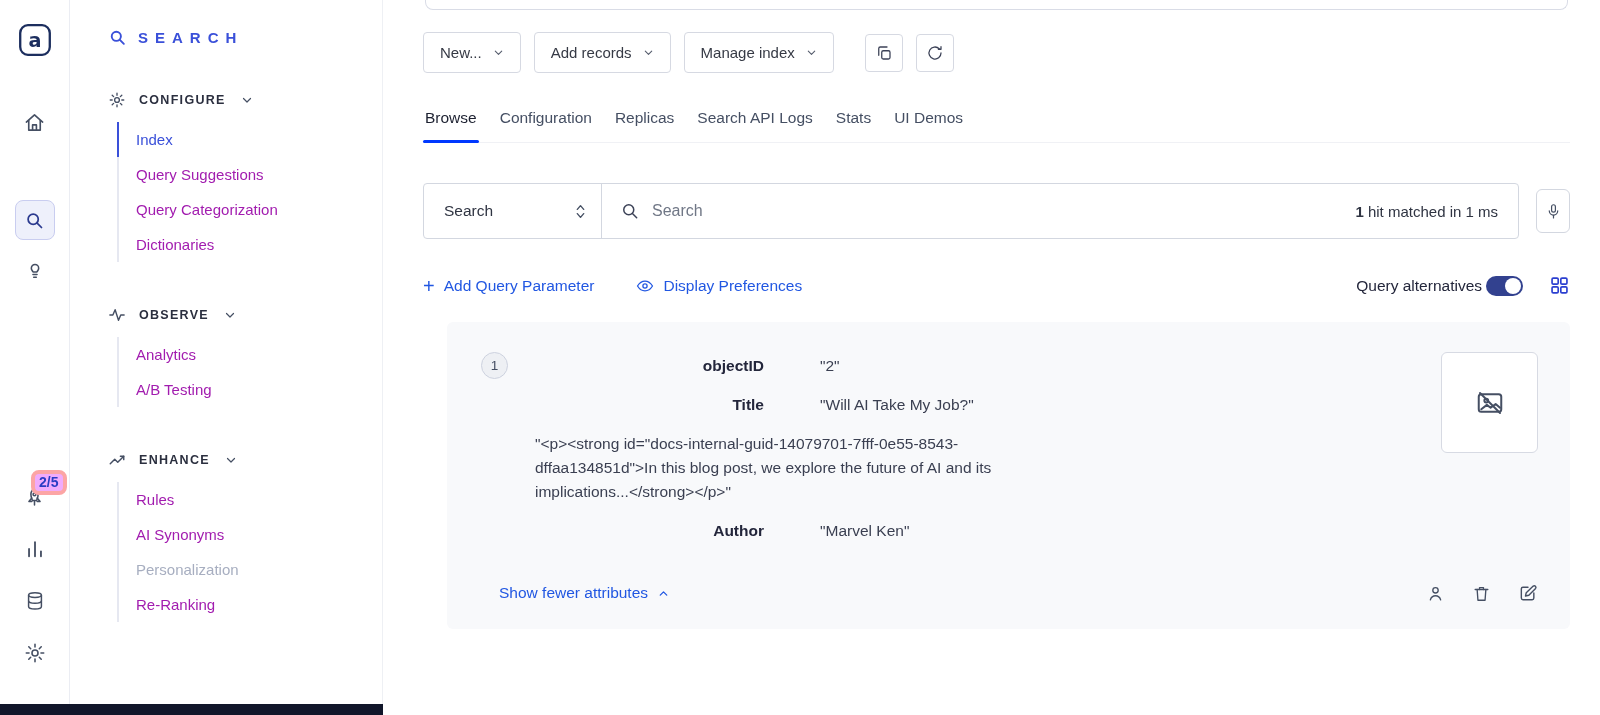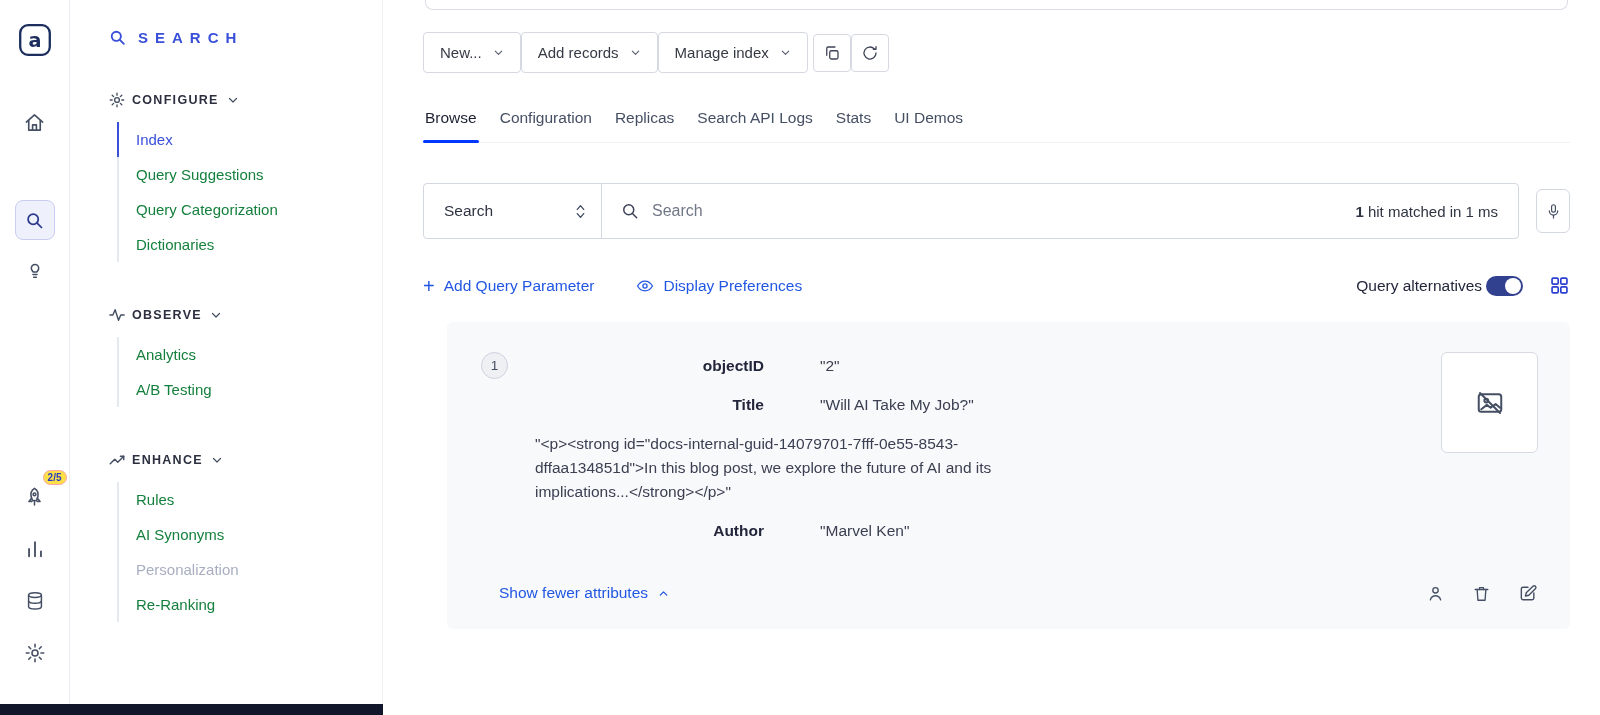--- a/index.html
+++ b/index.html
@@ -11,39 +11,39 @@
   }
   svg { display:block; }
 
   
   .rail { flex:0 0 70px; border-right:1px solid #ebedf3; display:flex; flex-direction:column; align-items:center; padding:22px 0 30px; }
   .logo { margin-bottom:44px; cursor:pointer; }
   .rail-btn { width:40px; height:40px; display:flex; align-items:center; justify-content:center; color:#454f63; border-radius:8px; margin-bottom:12px; cursor:pointer; position:relative; }
   .rail-btn.home { margin-bottom:58px; }
   .rail-btn.search-active { background:#eef0fb; border:1px solid #c9cdf0; color:#2b3a8f; margin-bottom:10px; }
   .rail-spacer { flex:1; }
-  .rail-badge { position:absolute; top:-7px; right:-12px; font-size:10px; font-weight:bold; color:#2a3cc4; background:#fde047; border:1px solid #fca5a5; border-radius:8px; padding:1px 4px; line-height:1.1; }
+  .rail-badge { position:absolute; top:-7px; right:-12px; font-size:14px; font-weight:bold; color:#2a3cc4; background:#f0abfc; border:4px solid #fca5a5; border-radius:8px; padding:1px 4px; line-height:1.1; }
 
   
   .sidebar { flex:0 0 313px; border-right:1px solid #eef0f4; padding:28px 20px 0 38px; }
   .sidebar-title { display:flex; align-items:center; gap:11px; color:var(--brand-blue,#3a50d9); font-weight:700; font-size:15px; letter-spacing:7px; }
   .section { margin-top:44px; }
   .section:first-of-type { margin-top:56px; }
-  .section-head { display:flex; align-items:center; gap:6px; color:#2b2f3f; font-weight:700; font-size:12.5px; letter-spacing:1.3px; cursor:pointer; }
+  .section-head { display:flex; align-items:center; gap:13px; color:#2b2f3f; font-weight:700; font-size:12.5px; letter-spacing:1.3px; cursor:pointer; }
   .section-head .chev { color:#454f63; margin-left:2px; }
   .nav-items { margin:13px 0 0 9px; border-left:2px solid #e6e8f1; }
-  .nav-item { padding:9px 0 9px 17px; font-size:15px; color:#15803d; cursor:pointer; }
+  .nav-item { padding:9px 0 9px 17px; font-size:15px; color:#a21caf; cursor:pointer; }
   .nav-item.active { color:var(--brand-blue,#3a50d9); border-left:2px solid var(--brand-blue,#3a50d9); margin-left:-2px; font-weight:500; }
   .nav-item.disabled { color:#a7aec0; }
 
   
   .main { flex:1; padding:0 30px 0 40px; position:relative; min-width:0; }
   .top-strip { height:10px; border:1px solid #d9dce6; border-top:none; border-radius:0 0 8px 8px; width:calc(100% - 4px); margin-left:2px; }
 
-  .toolbar { margin-top:22px; display:flex; align-items:center; }
+  .toolbar { margin-top:22px; display:flex; align-items:center; gap:13px; }
   .btn { display:inline-flex; align-items:center; gap:11px; border:1px solid #d6d9e2; border-radius:4px; background:#fff; padding:0 16px; height:41px; font-size:15px; color:#363a45; cursor:pointer; white-space:nowrap; }
   .btn .chev { color:#565d6d; }
   .icon-btn { width:38px; height:38px; display:inline-flex; align-items:center; justify-content:center; border:1px solid #d6d9e2; border-radius:4px; background:#fff; color:#3c4257; cursor:pointer; }
   .tb-gap { width:5px; }
 
   .tabs { margin-top:26px; display:flex; gap:19px; border-bottom:1px solid #f0f1f5; }
   .tab { padding:10px 2px 15px; font-size:15.5px; color:#454f63; cursor:pointer; position:relative; white-space:nowrap; }
   .tab.active { color:#1c2030; font-weight:500; }
   .tab.active::after { content:""; position:absolute; left:0; right:0; bottom:-1px; height:3px; background:var(--tab-underline,#0038ff); border-radius:2px; }
 

